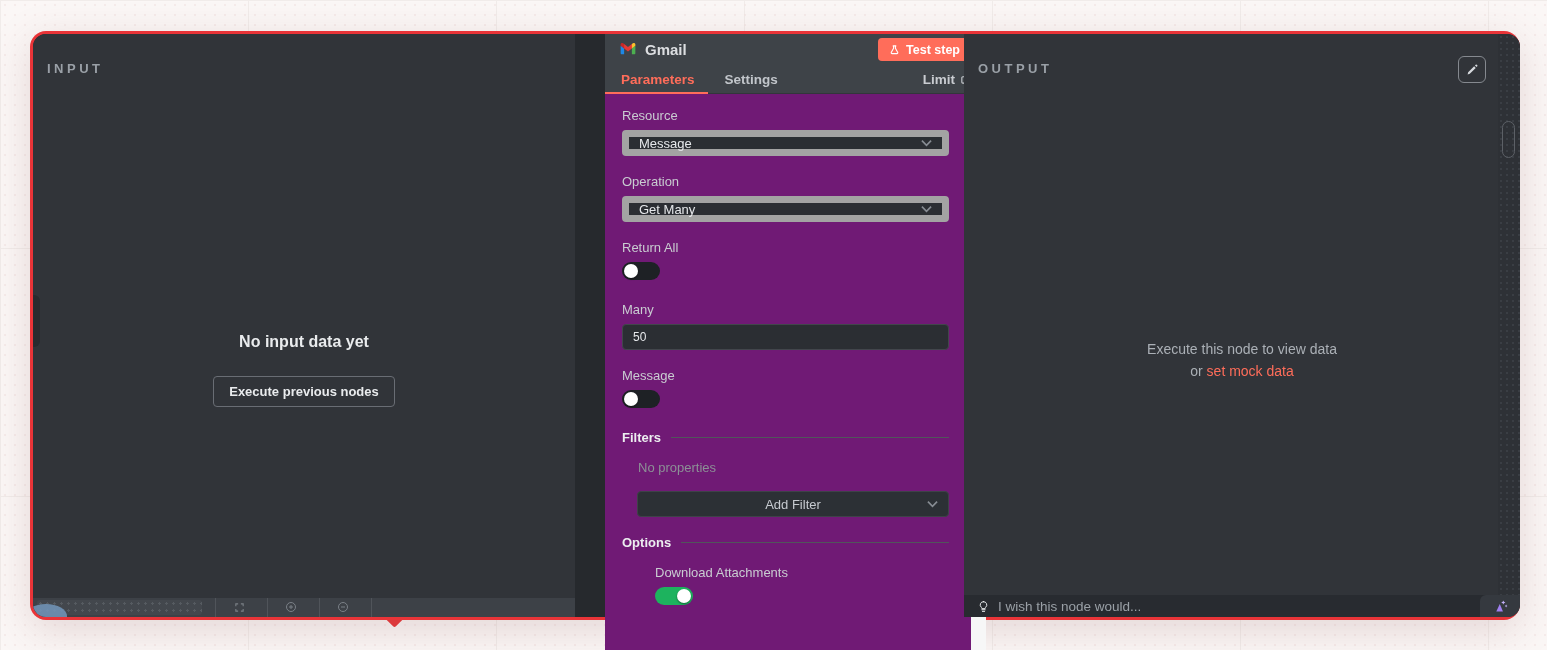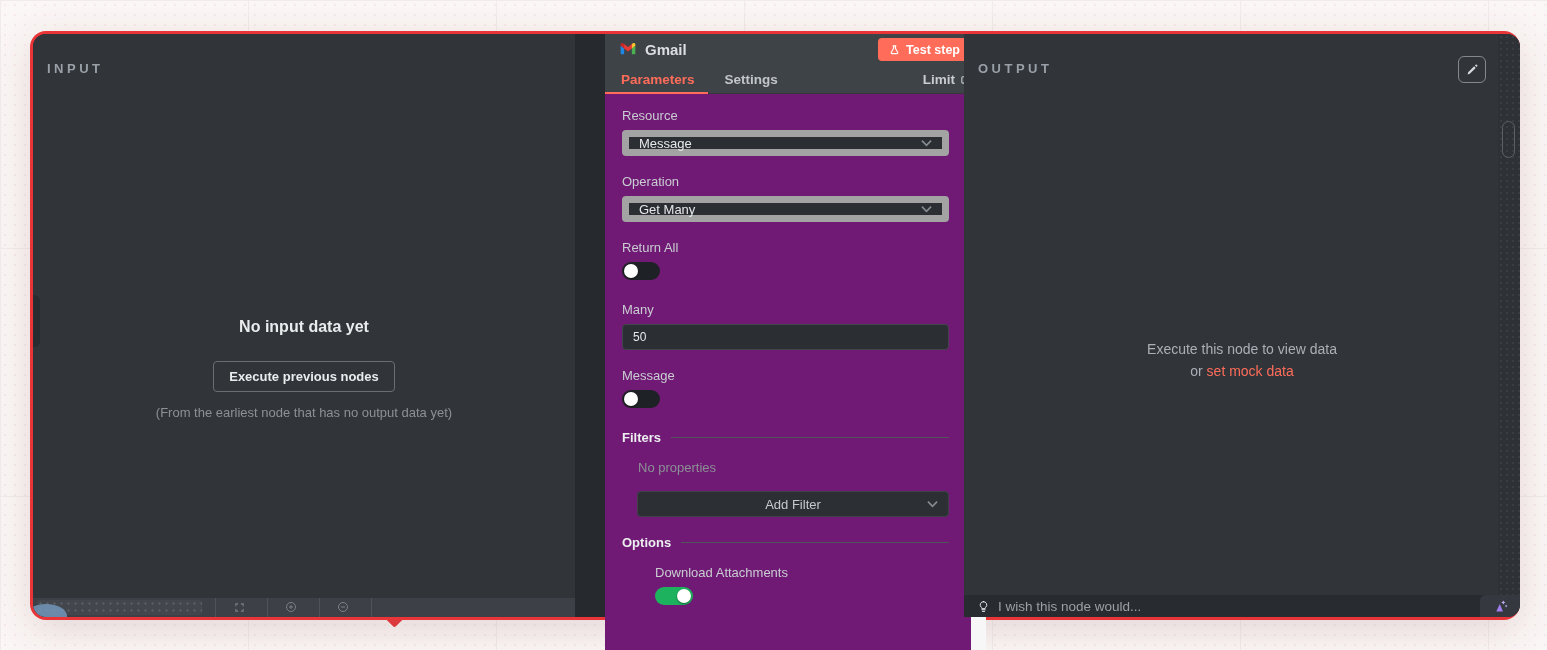--- a/index.html
+++ b/index.html
@@ -151,21 +151,20 @@
 <div class="red-marker"></div>
 
 <div class="ndv">
 
   <section class="input-panel">
     <div class="panel-label">INPUT</div>
     <div class="collapse-handle"></div>
     <div class="input-empty">
       <h3>No input data yet</h3>
       <button class="exec-btn">Execute previous nodes</button>
-      <p class="input-hint">(From the earliest node that has no output data yet)</p>
     </div>
   </section>
 
   <div class="canvas-strip">
     <div class="minimap"></div>
     <div class="node-fragment"></div>
     <div class="strip-sep" style="left:182px"></div>
     <div class="strip-btn" style="left:196px">
       <span>
         <svg width="11" height="11" viewBox="0 0 24 24" fill="none" stroke="#7b8087" stroke-width="2.4">

